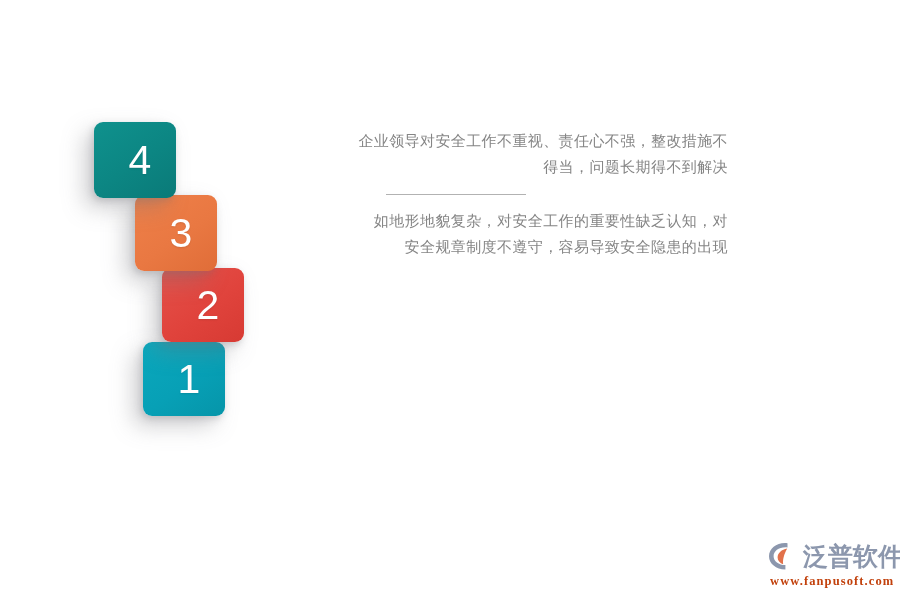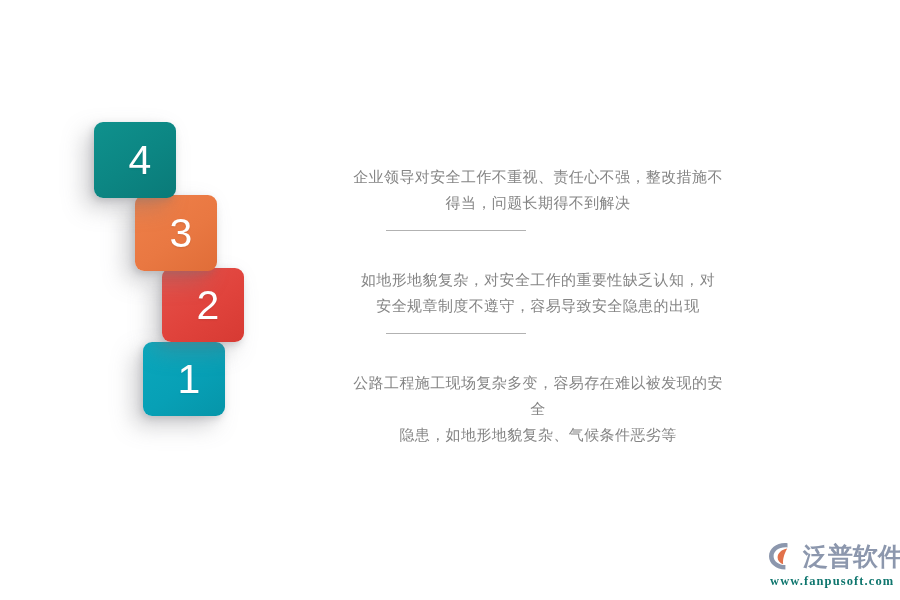--- a/index.html
+++ b/index.html
@@ -85,23 +85,22 @@
   }
 
   .reason-item {
     position: relative;
   }
   .reason-text {
     color: #858585;
     font-size: 15px;
     line-height: 26px;
     letter-spacing: 0.4px;
-    text-align: center;
+    text-align: right;
     white-space: pre-line;
-    margin-top: 36px;
   }
   .reason-divider {
     width: 140px;
     height: 1px;
     background: #b2b2b2;
     margin: 14px 0 13px 38px;
   }
   .reason-item:last-child .reason-divider {
     display: none;
   }
@@ -131,21 +130,21 @@
   }
   .brand-name {
     color: #8c97ad;
     font-size: 25px;
     font-weight: 700;
     line-height: 30px;
     letter-spacing: 0px;
     white-space: nowrap;
   }
   .brand-url {
-    color: #0f766e;
+    color: #c2410c;
     font-size: 12.5px;
     font-weight: 700;
     letter-spacing: 1.1px;
     line-height: 16px;
     margin-top: 1px;
     margin-left: 3px;
     font-family: "Liberation Serif", "DejaVu Serif", serif;
     white-space: nowrap;
   }
 </style>
@@ -177,25 +176,20 @@
       <div class="reason-divider"></div>
     </div>
 
     <div class="reason-item">
       <div class="reason-text">如地形地貌复杂，对安全工作的重要性缺乏认知，对
 安全规章制度不遵守，容易导致安全隐患的出现</div>
       <div class="reason-divider"></div>
     </div>
 
 
-    <div class="reason-item">
-      <div class="reason-text">公路工程施工现场复杂多变，容易存在难以被发现的安全
-隐患，如地形地貌复杂、气候条件恶劣等</div>
-
-    </div>
 
   </div>
 
   <div class="brand-logo">
     <div class="brand-top">
       <svg class="brand-mark" viewBox="0 0 34 30">
         <path d="M20.5 2.2 C10.5 1.0 2.0 7.0 2.0 15.2 C2.0 22.6 9.0 28.4 18.4 28.4 L18.4 24.0 C11.6 24.0 6.6 20.2 6.6 15.2 C6.6 9.8 12.4 5.6 20.5 6.4 Z" fill="#8c97ad"></path>
         <path d="M20.2 7.6 C14.6 8.6 10.6 12.2 10.6 16.4 C10.6 19.4 12.8 22.0 16.2 23.2 C15.6 19.6 16.8 13.4 20.2 7.6 Z" fill="#e2714a"></path>
         <path d="M22.0 6.8 C19.0 13.0 17.8 19.6 18.6 23.8 C22.6 22.4 25.6 19.0 25.6 15.0 C25.6 11.6 24.2 8.6 22.0 6.8 Z" fill="#ffffff"></path>
       </svg>

